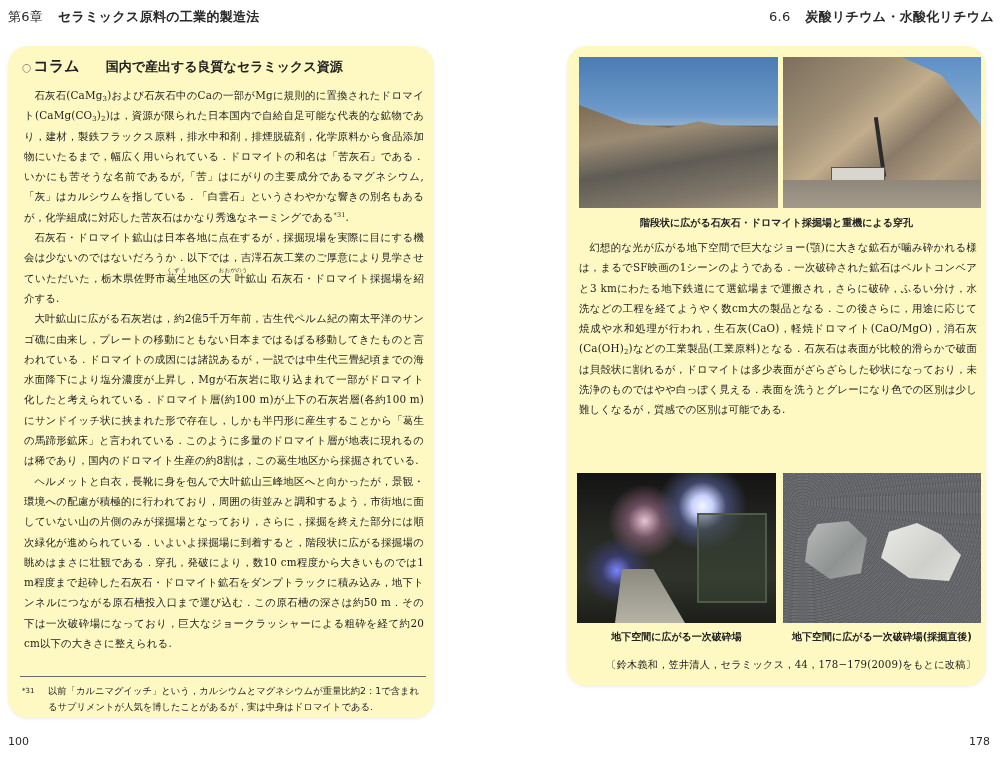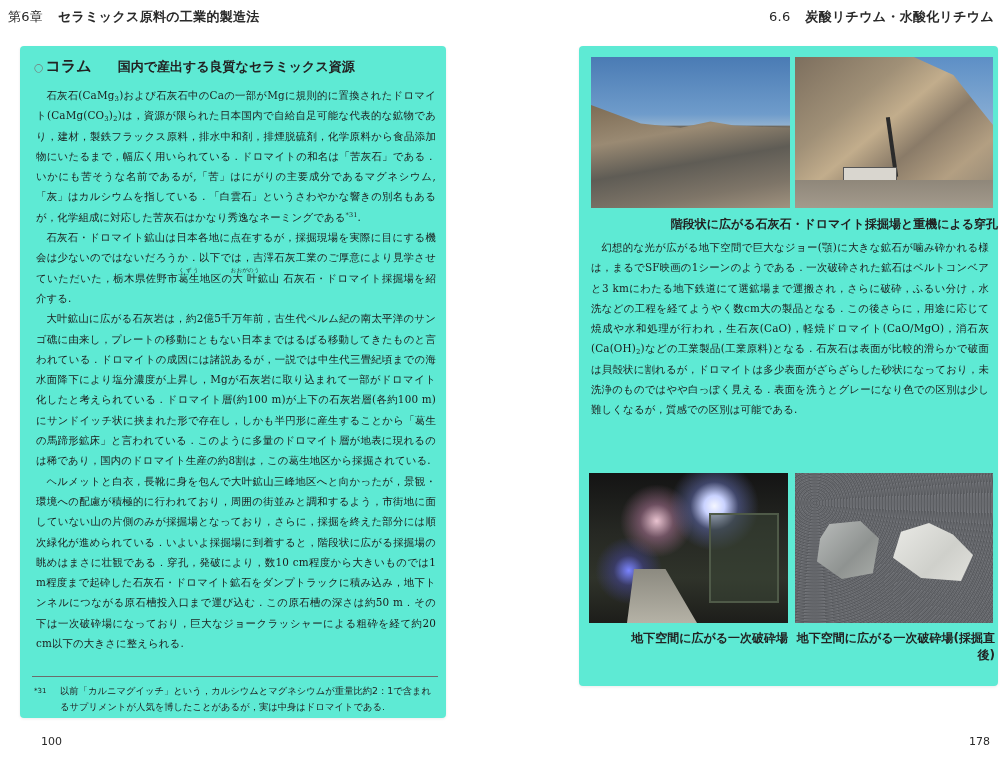--- a/index.html
+++ b/index.html
@@ -9,23 +9,22 @@
   }
   .running-head {
     position: absolute; top: 8px; font-family: "DejaVu Sans", "Liberation Sans", sans-serif;
     font-size: 13px; font-weight: bold; color: #2a2a2a; letter-spacing: 0.3px;
   }
   .rh-left { left: 8px; }
   .rh-right { right: 6px; }
   .rh-left .num, .rh-right .num { margin-right: 10px; font-weight: normal; }
 
   .panel {
-    position: absolute; background: #5eead4; border-radius: 4px;
+    position: absolute; background: #fef9c3; border-radius: 20px;
     box-shadow: 0 1px 3px rgba(0,0,0,0.08);
-    margin-left: 12px;
   }
   .panel-left { left: 8px; top: 46px; width: 426px; height: 672px; }
   .panel-right { left: 567px; top: 46px; width: 419px; height: 640px; }
 
   .col-title {
     position: absolute; left: 14px; top: 10px; font-family: "DejaVu Sans", "Liberation Sans", sans-serif;
     font-weight: bold; color: #222;
   }
   .col-title .mark { font-size: 11px; font-weight: normal; color: #777; margin-right: 2px; }
   .col-title .label { font-size: 15px; margin-right: 26px; }
@@ -47,21 +46,21 @@
   .footnote {
     position: absolute; left: 14px; top: 637px; width: 404px; font-family: "DejaVu Sans", "Liberation Sans", sans-serif;
     font-size: 9.3px; line-height: 15.5px; color: #222; display: flex;
   }
   .footnote .fn-mark { width: 26px; font-size: 7px; flex: none; padding-top: 1px; }
 
   .page-num {
     position: absolute; bottom: 10px; font-family: "DejaVu Sans", "Liberation Sans", sans-serif;
     font-size: 11px; color: #2a2a2a;
   }
-  .pn-left { left: 8px; margin-left: 33px; }
+  .pn-left { left: 8px; }
   .pn-right { right: 10px; }
 
   .photo { position: absolute; overflow: hidden; }
   .photo-quarry { left: 12px; top: 11px; width: 199px; height: 151px;
     background:
       linear-gradient(180deg, #4a7bb4 0%, #6f9ccb 38%, #8fb0d0 45%, transparent 46%),
       radial-gradient(ellipse at 70% 62%, #5a5750 0%, #6a665d 25%, transparent 50%),
       linear-gradient(160deg, transparent 40%, #7a6e5f 55%, #8c806f 75%, #6d6558 100%),
       #8a7f70;
   }
@@ -74,22 +73,22 @@
   }
   .photo-drill .cliff { position: absolute; left: 0; top: 0; width: 100%; height: 100%;
     background: linear-gradient(140deg, #7d6f5e 0%, #a09077 30%, #c2ad8c 45%, #8a7b68 60%, #b39f82 78%, #8c8273 100%);
     clip-path: polygon(0 0, 60% 0, 80% 12%, 92% 32%, 100% 45%, 100% 100%, 0 100%);
   }
   .photo-drill .mast { position: absolute; left: 95px; top: 60px; width: 4px; height: 60px; background: #2b2b2b; transform: rotate(-8deg); }
   .photo-drill .rig { position: absolute; left: 48px; top: 110px; width: 52px; height: 16px; background: #d9d6cf; border: 1px solid #555; }
   .photo-drill .ground { position: absolute; left: 0; bottom: 0; width: 100%; height: 28px; background: linear-gradient(180deg, #8f877a, #a39a8c); }
 
   .caption {
-    position: absolute; font-family: "DejaVu Sans", "Liberation Sans", sans-serif; font-size: 12px;
-    color: #222; text-align: right; font-weight: bold;
+    position: absolute; font-family: "DejaVu Sans", "Liberation Sans", sans-serif; font-size: 10px;
+    color: #222; text-align: center; font-weight: bold;
   }
   .cap-top { left: 0; top: 170px; width: 100%; }
   .right-text { left: 12px; top: 191px; width: 398px; }
 
   .photo-tunnel { left: 10px; top: 427px; width: 199px; height: 150px;
     background:
       radial-gradient(circle at 63% 22%, #f4f6ff 0%, #c9d2ff 6%, rgba(90,100,160,0.6) 14%, transparent 26%),
       radial-gradient(circle at 34% 32%, #e9c3d0 0%, rgba(160,110,140,0.6) 10%, transparent 22%),
       radial-gradient(circle at 20% 65%, #7a84ff 0%, rgba(70,70,160,0.5) 8%, transparent 18%),
       linear-gradient(180deg, #141414 0%, #262823 40%, #2f332a 70%, #1d1d1a 100%);
@@ -174,15 +173,16 @@
     <div class="ramp"></div>
     <div class="frame"></div>
   </div>
   <div class="photo photo-rocks">
     <div class="rock1"></div>
     <div class="rock2"></div>
   </div>
   <div class="caption cap-bl">地下空間に広がる一次破砕場</div>
   <div class="caption cap-br">地下空間に広がる一次破砕場(採掘直後)</div>
 
+  <div class="citation">〔鈴木義和，笠井清人，セラミックス，44，178−179(2009)をもとに改稿〕</div>
 </div>
 
 <div class="page-num pn-right">178</div>
 
 </body></html>

